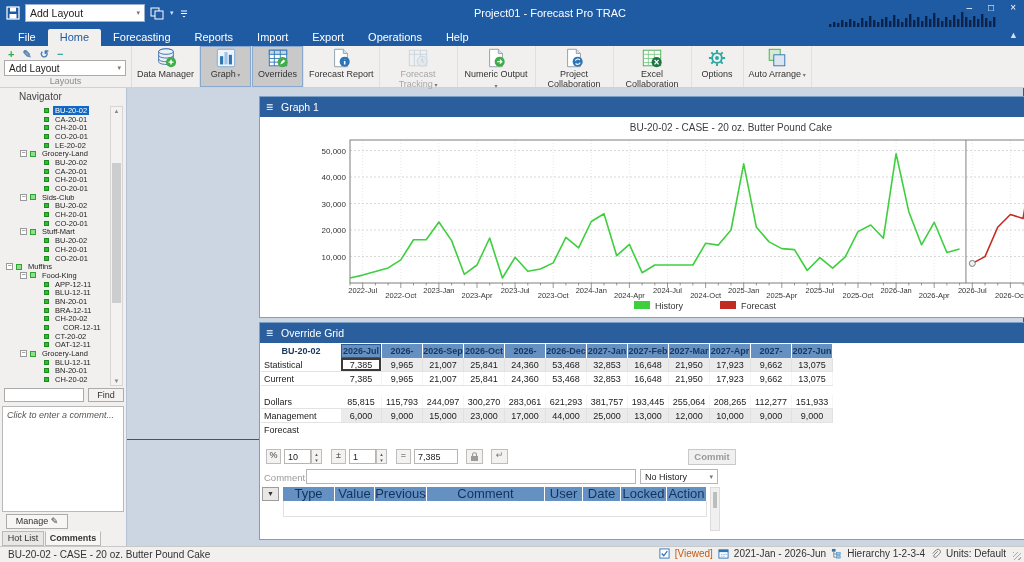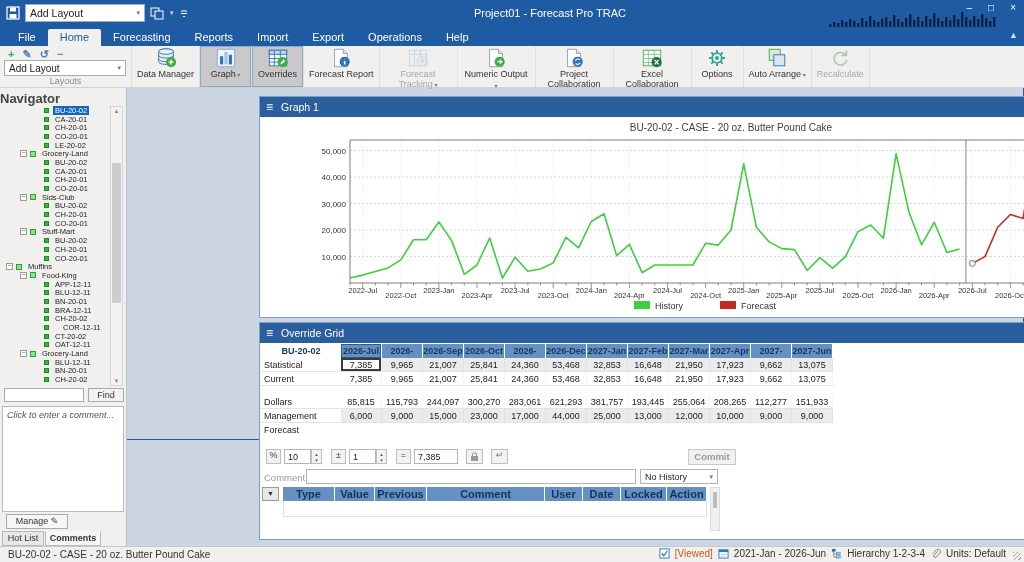--- a/index.html
+++ b/index.html
@@ -43,21 +43,21 @@
   .rbtn .ricon { width:22px; height:22px; flex:none; }
   .rbtn .ricon svg { width:22px; height:22px; }
   .rbtn .rlabel { font-size:9px; color:#333; text-align:center; line-height:9.5px; margin-top:1px; }
   .rbtn.active { background:#c9c9c9; box-shadow: inset 0 0 0 1px #8aa8cc; }
   .rbtn.disabled .rlabel { color:#a6a6a6; }
   .rbtn .dd { font-size:6px; color:#777; }
 
   
   #leftpanel { position:absolute; left:0; top:88px; width:127px; height:458px; background:#f1f0ee;
     border-right:1px solid #b7c3d4; }
-  #nav-title { position:absolute; left:0; top:3px; font-size:13px; color:#444;font-weight:bold; }
+  #nav-title { position:absolute; left:19px; top:3px; font-size:10px; color:#444; }
   #tree { position:absolute; left:2px; top:18px; width:107px; height:280px; overflow:hidden; }
   .tree-row { height:8.7px; display:flex; align-items:center; font-size:7.5px; color:#222; white-space:nowrap; }
   .expander { width:7px; height:7px; border:1px solid #999; background:#fff; font-size:7px; line-height:4px;
     text-align:center; color:#555; margin-right:3px; flex:none; }
   .sq-leaf { width:5px; height:5px; background:#2fbe2f; border:1px solid #1d8a1d; margin-right:4px; flex:none; }
   .sq-node { width:6px; height:6px; background:#8ee08e; border:1px solid #2fa32f; margin-right:4px; flex:none; }
   .tree-label { padding:0 2px; }
   .tree-row.selected .tree-label { background:#1167c1; color:#fff; }
   #tree-scroll { position:absolute; left:110px; top:18px; width:13px; height:280px;
     background:#f3f2f1; border:1px solid #d8d6d4; font-size:6px; color:#888; }
@@ -108,21 +108,21 @@
   #commit-btn { position:absolute; left:428px; top:106px; width:48px; height:16px; background:#f0f0f0;
     border:1px solid #c9c9c9; color:#9a9a9a; font-size:9.5px; font-weight:bold; text-align:center; line-height:14px; }
   #comment-lbl { position:absolute; left:4px; top:129px; font-size:9.5px; color:#9a9a9a; }
   #comment-input { position:absolute; left:46px; top:126px; width:330px; height:15px; }
   #history-dd { position:absolute; left:380px; top:126px; width:78px; height:15px; background:#fff;
     border:1px solid #b5b5b5; font-size:9px; color:#222; display:flex; align-items:center;
     justify-content:space-between; padding:0 4px; }
   #filter-btn { position:absolute; left:2px; top:144px; width:17px; height:14px; background:#e9e8e7;
     border:1px solid #9c9c9c; font-size:7px; color:#333; text-align:center; line-height:12px; }
   #hist-table { position:absolute; left:23px; top:144px; width:424px; height:14px; display:flex; }
-  .hth { background:#6591c2; color:#12335e; font-size:11px; font-weight:bold; text-align:center;
+  .hth { background:#6591c2; color:#12335e; font-size:13px; font-weight:normal; text-align:center;
     line-height:14px; border-right:1px solid #fff; }
   #hist-empty { position:absolute; left:23px; top:158px; width:424px; height:16px; background:#fff;
     border:1px solid #e0e0e0; border-top:none; }
   #hist-scroll { position:absolute; left:450px; top:144px; width:10px; height:44px; background:#f0f0f0;
     border:1px solid #dcdcdc; }
   #hist-thumb { position:absolute; left:2px; top:4px; width:4px; height:16px; background:#bdbdbd; }
 
   
   #statusbar { position:absolute; left:0; top:546px; width:1024px; height:16px; background:#f1f0ee;
     border-top:1px solid #c9c9c9; font-size:10px; color:#333; }
@@ -321,27 +321,20 @@
               <circle cx="12" cy="12" r="2.1" fill="#2aa8a0"></circle>
             </svg></div>
           <div class="rlabel">Options</div>
         </div>
         <div class="rbtn">
           <div class="ricon"><svg viewBox="0 0 24 24">
               <rect x="3.5" y="2.5" width="12" height="12" fill="#d9ead3" stroke="#3fae49"></rect>
               <rect x="8.5" y="8.5" width="12" height="12" fill="#dce6f1" stroke="#2e75b6"></rect>
             </svg></div>
           <div class="rlabel">Auto Arrange<span class="dd"> ▾</span></div>
-        </div>
-        <div class="rbtn disabled">
-          <div class="ricon"><svg viewBox="0 0 24 24" opacity="0.55">
-              <path d="M18.5 9a7 7 0 1 0 1 5" fill="none" stroke="#7fae8f" stroke-width="2"></path>
-              <path d="M19 3.5V9h-5.5" fill="none" stroke="#7fae8f" stroke-width="2"></path>
-            </svg></div>
-          <div class="rlabel">Recalculate</div>
         </div>
       </div>
   </div>
 
   <div id="leftpanel">
     <div id="nav-title">Navigator</div>
     <div id="tree">
         <div class="tree-row selected" style="padding-left: 42px;">
           <span class="sq-leaf"></span>
           <span class="tree-label">BU-20-02</span>

